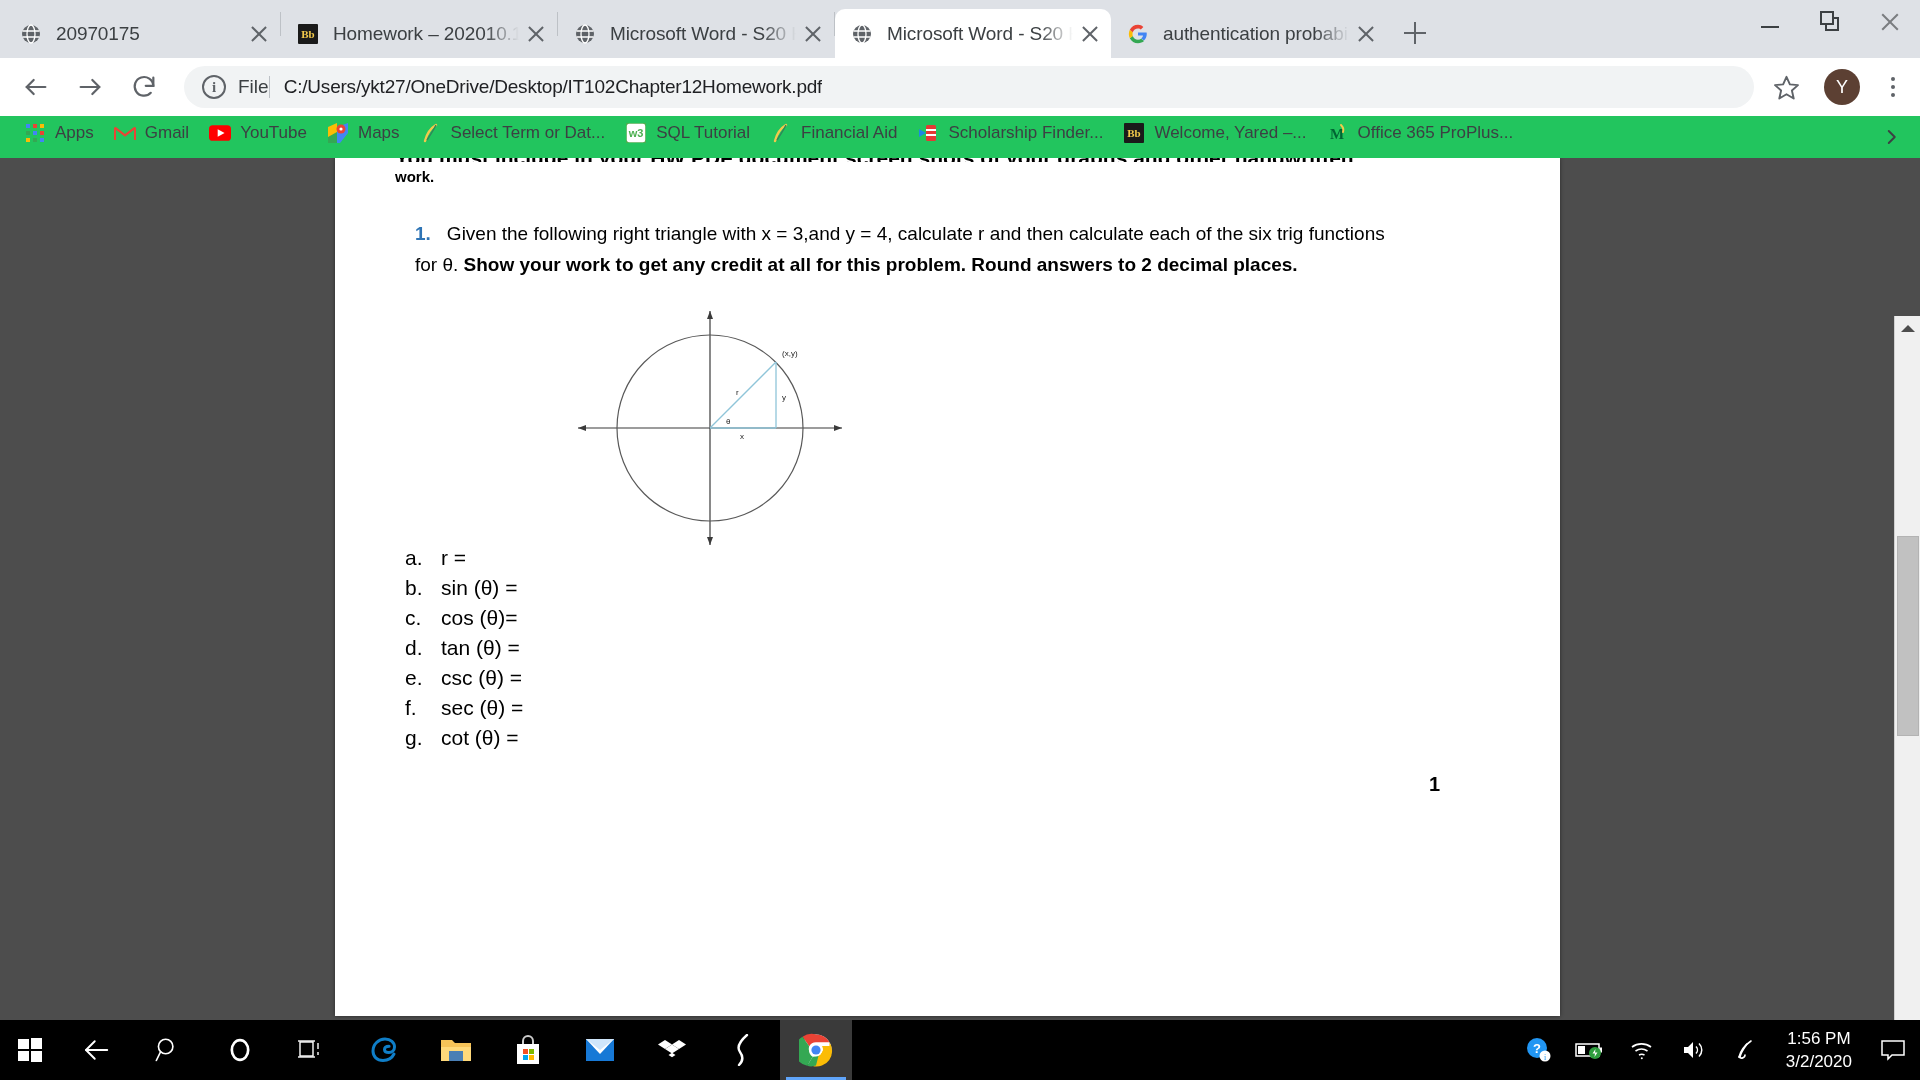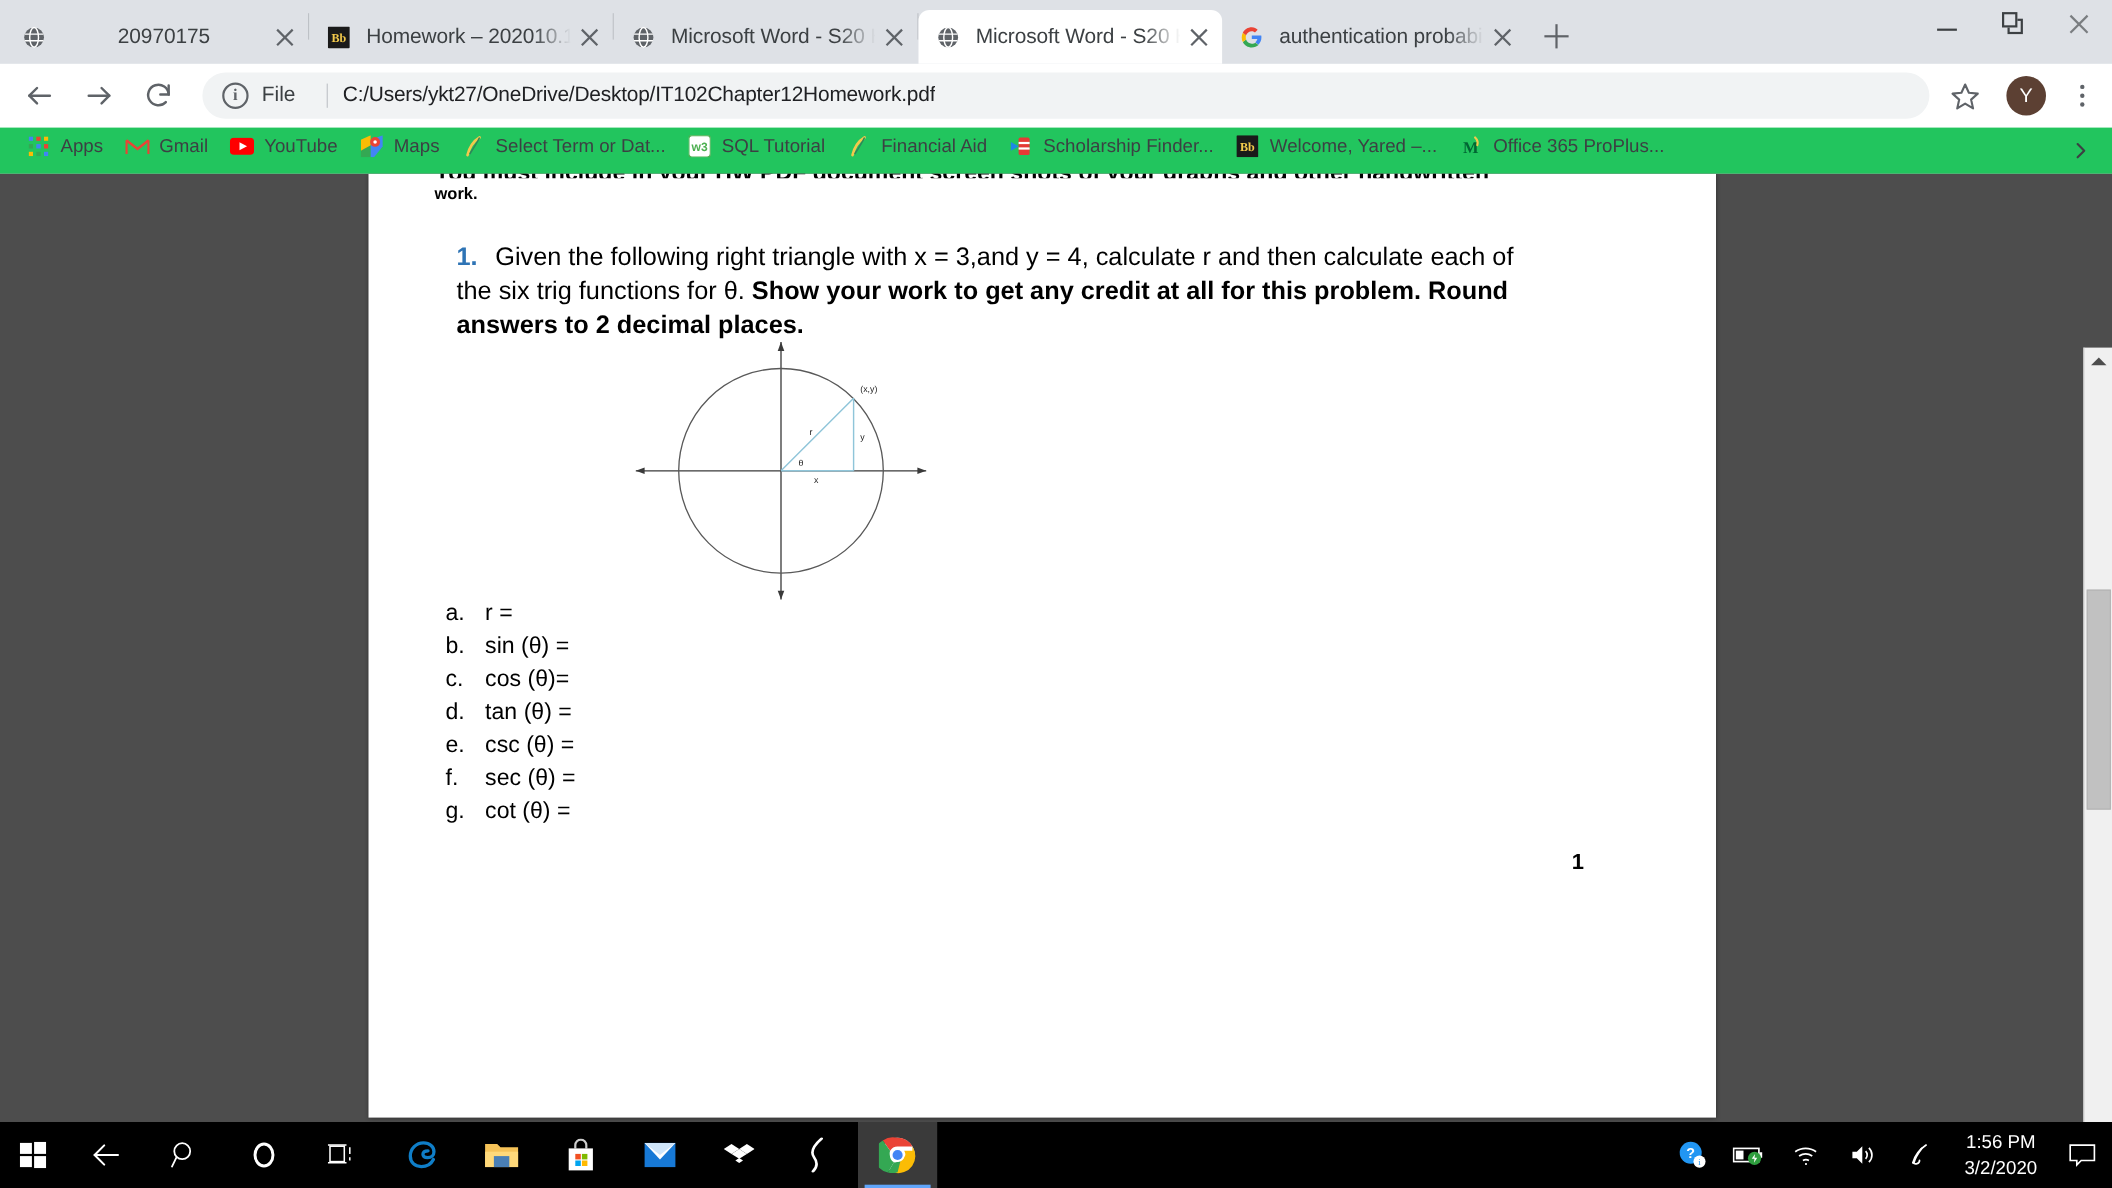--- a/index.html
+++ b/index.html
@@ -18,21 +18,20 @@
   }
 
   
   #tab-strip {
     position: relative;
     height: 58px;
     background: #dee1e6;
     display: flex;
     align-items: flex-end;
     padding-left: 4px;
-    text-align: center;
   }
   .tab {
     position: relative;
     height: 49px;
     width: 276px;
     display: flex;
     align-items: center;
     padding: 0 4px 0 16px;
     color: #3c4043;
     font-size: 19px;
@@ -143,21 +142,21 @@
   }
   #omnibox .info-icon {
     width: 24px; height: 24px; flex: 0 0 24px;
     border: 2px solid #5f6368; border-radius: 50%;
     display: flex; align-items: center; justify-content: center;
     font-size: 15px; color: #5f6368; font-weight: bold;
     font-family: "Liberation Serif", serif;
     margin-right: 12px;
   }
   #omnibox .scheme-label {
-    font-size: 19px; color: #3c4043; margin-right: 28px;
+    font-size: 19px; color: #3c4043; margin-right: 0;
   }
   #omnibox .url-sep {
     width: 1px; height: 22px; background: #bdc1c6; margin-right: 14px;
   }
   #omnibox .url-text {
     font-size: 19px; color: #202124;
     white-space: nowrap; overflow: hidden;
     letter-spacing: -0.2px;
   }
   #star-button {
@@ -245,21 +244,21 @@
     font-size: 21px; font-weight: bold;
     color: #000; white-space: nowrap;
   }
   #para-work {
     position: absolute; left: 60px; top: 10px;
     font-size: 15px; font-weight: bold;
   }
   #question-1 {
     position: absolute; left: 80px; top: 60px;
     width: 985px;
-    font-size: 23px; line-height: 31px;
+    font-size: 19px; line-height: 31px;
   }
   #question-1 .q-num { color: #2e74b5; font-weight: bold; margin-right: 16px; }
   #question-1 .bold { font-weight: bold; }
 
   #unit-circle-figure {
     position: absolute; left: 225px; top: 145px;
     width: 300px; height: 250px;
   }
 
   #answers-list {

